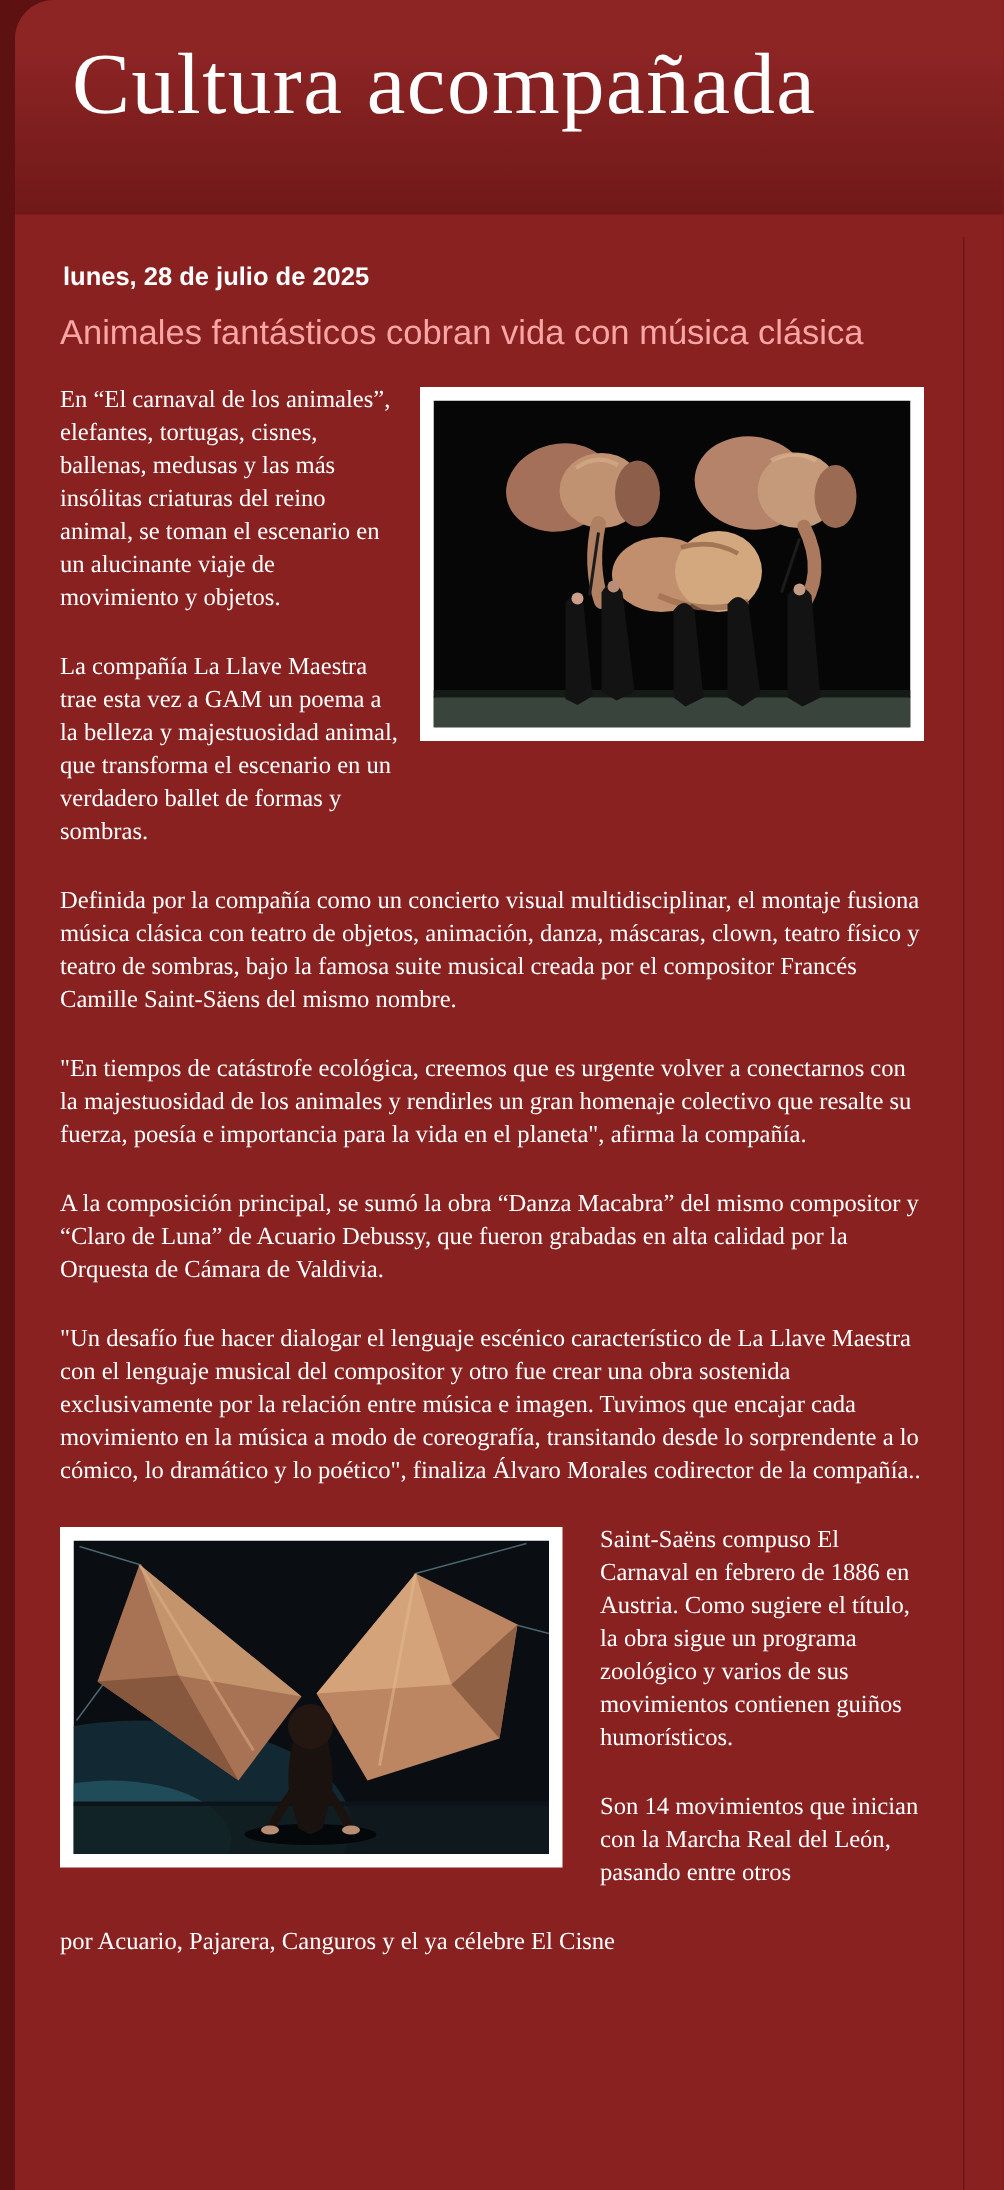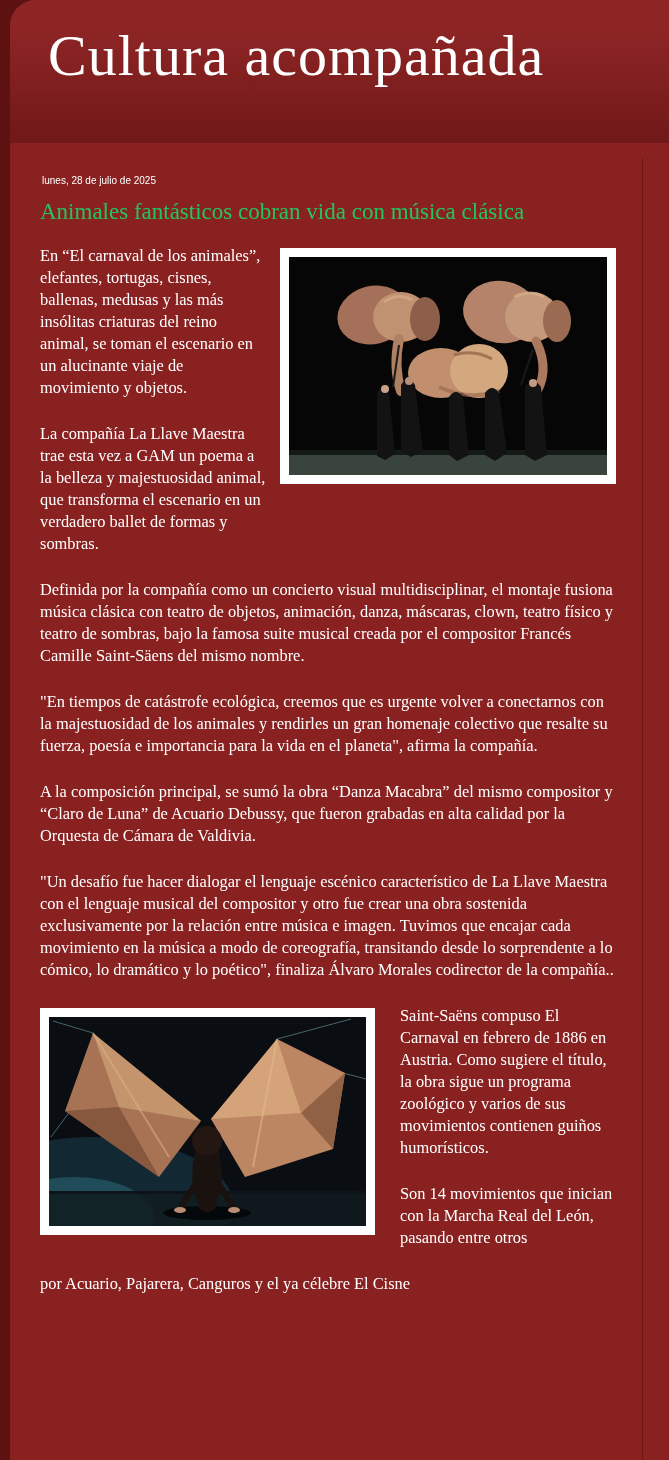--- a/index.html
+++ b/index.html
@@ -22,26 +22,26 @@
     margin:0;padding:22px 0 0 38px;
     font-family:"Liberation Serif",serif;font-weight:400;
     font-size:58px;color:#ffffff;letter-spacing:1px;
   }
   
   .v-divider{position:absolute;left:632px;top:158px;bottom:0;width:1px;background:#6e1616;}
   
   .main{position:relative;width:576px;padding:0 0 0 30px;color:#ffffff;}
   .date-header{
     margin:32px 2px 0 2px;
-    font-family:"Liberation Sans",sans-serif;font-weight:normal;
-    font-size:10px;color:#ffffff;
+    font-family:"Liberation Sans",sans-serif;font-weight:bold;
+    font-size:17px;color:#ffffff;
   }
   .post-title{
-    margin:13px 0 20px 0;font-family:Liberation Serif, serif;
-    font-weight:400;font-size:23px;color:#22c55e;
+    margin:13px 0 20px 0;font-family:Liberation Sans, sans-serif;
+    font-weight:400;font-size:23px;color:#fca5a5;
   }
   .post-body{font-size:16.4px;line-height:22px;}
   .post-body p{margin:0 0 24px 0;}
   .photo-frame{background:#ffffff;padding:9px;line-height:0;}
   .photo-frame svg{display:block;}
   .float-right{float:right;margin:3px 0 36px 14px;}
   .float-left{float:left;margin:3px 25px 14px 0;}
 </style>
 </head>
 <body>

